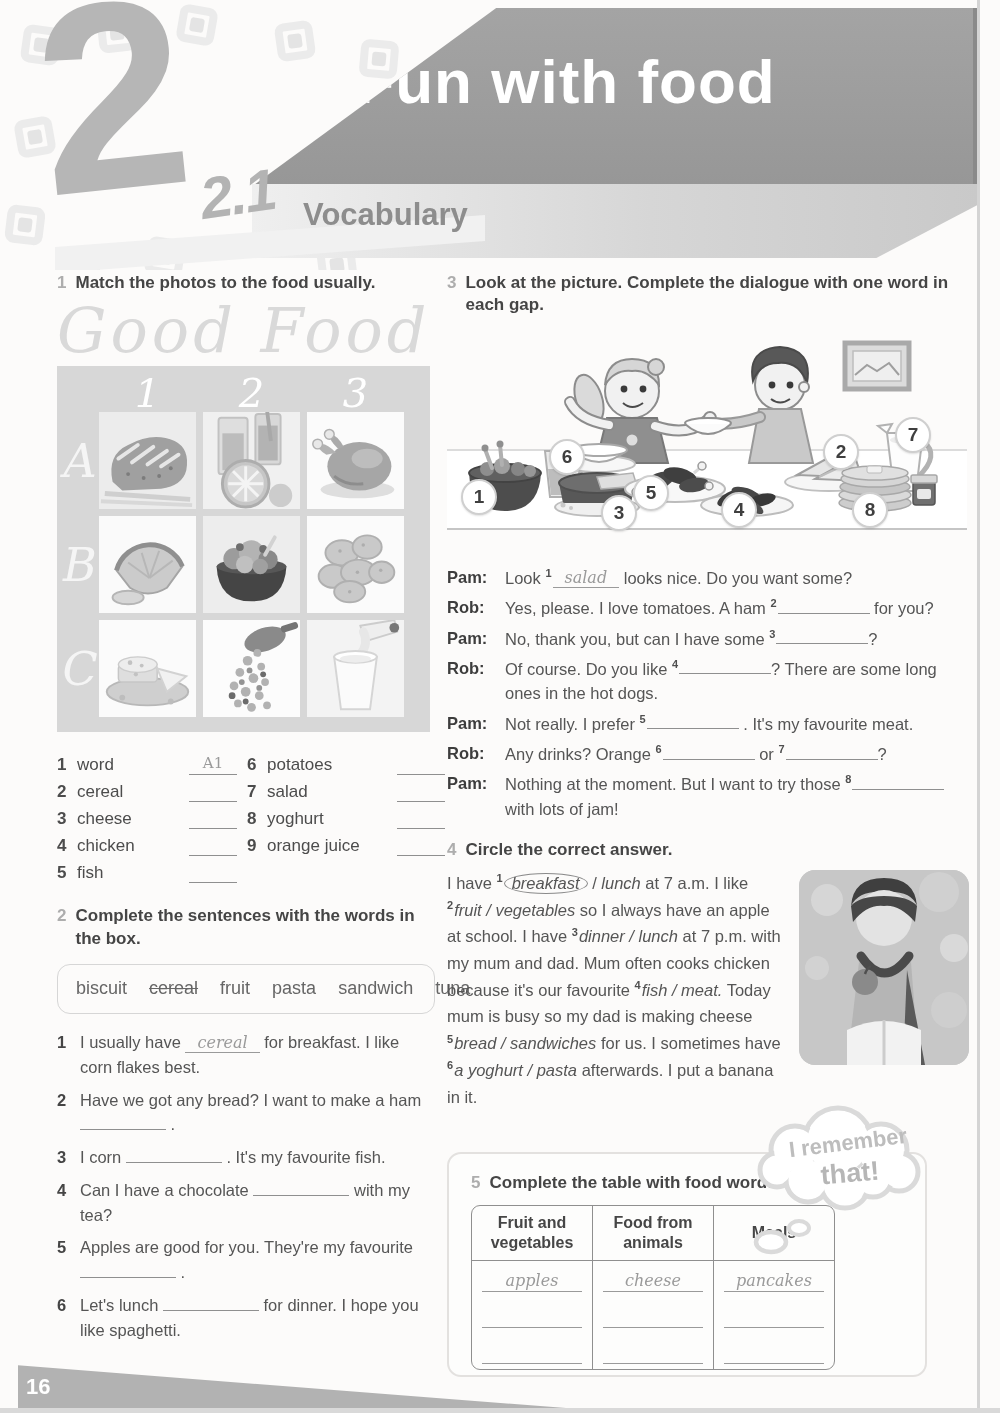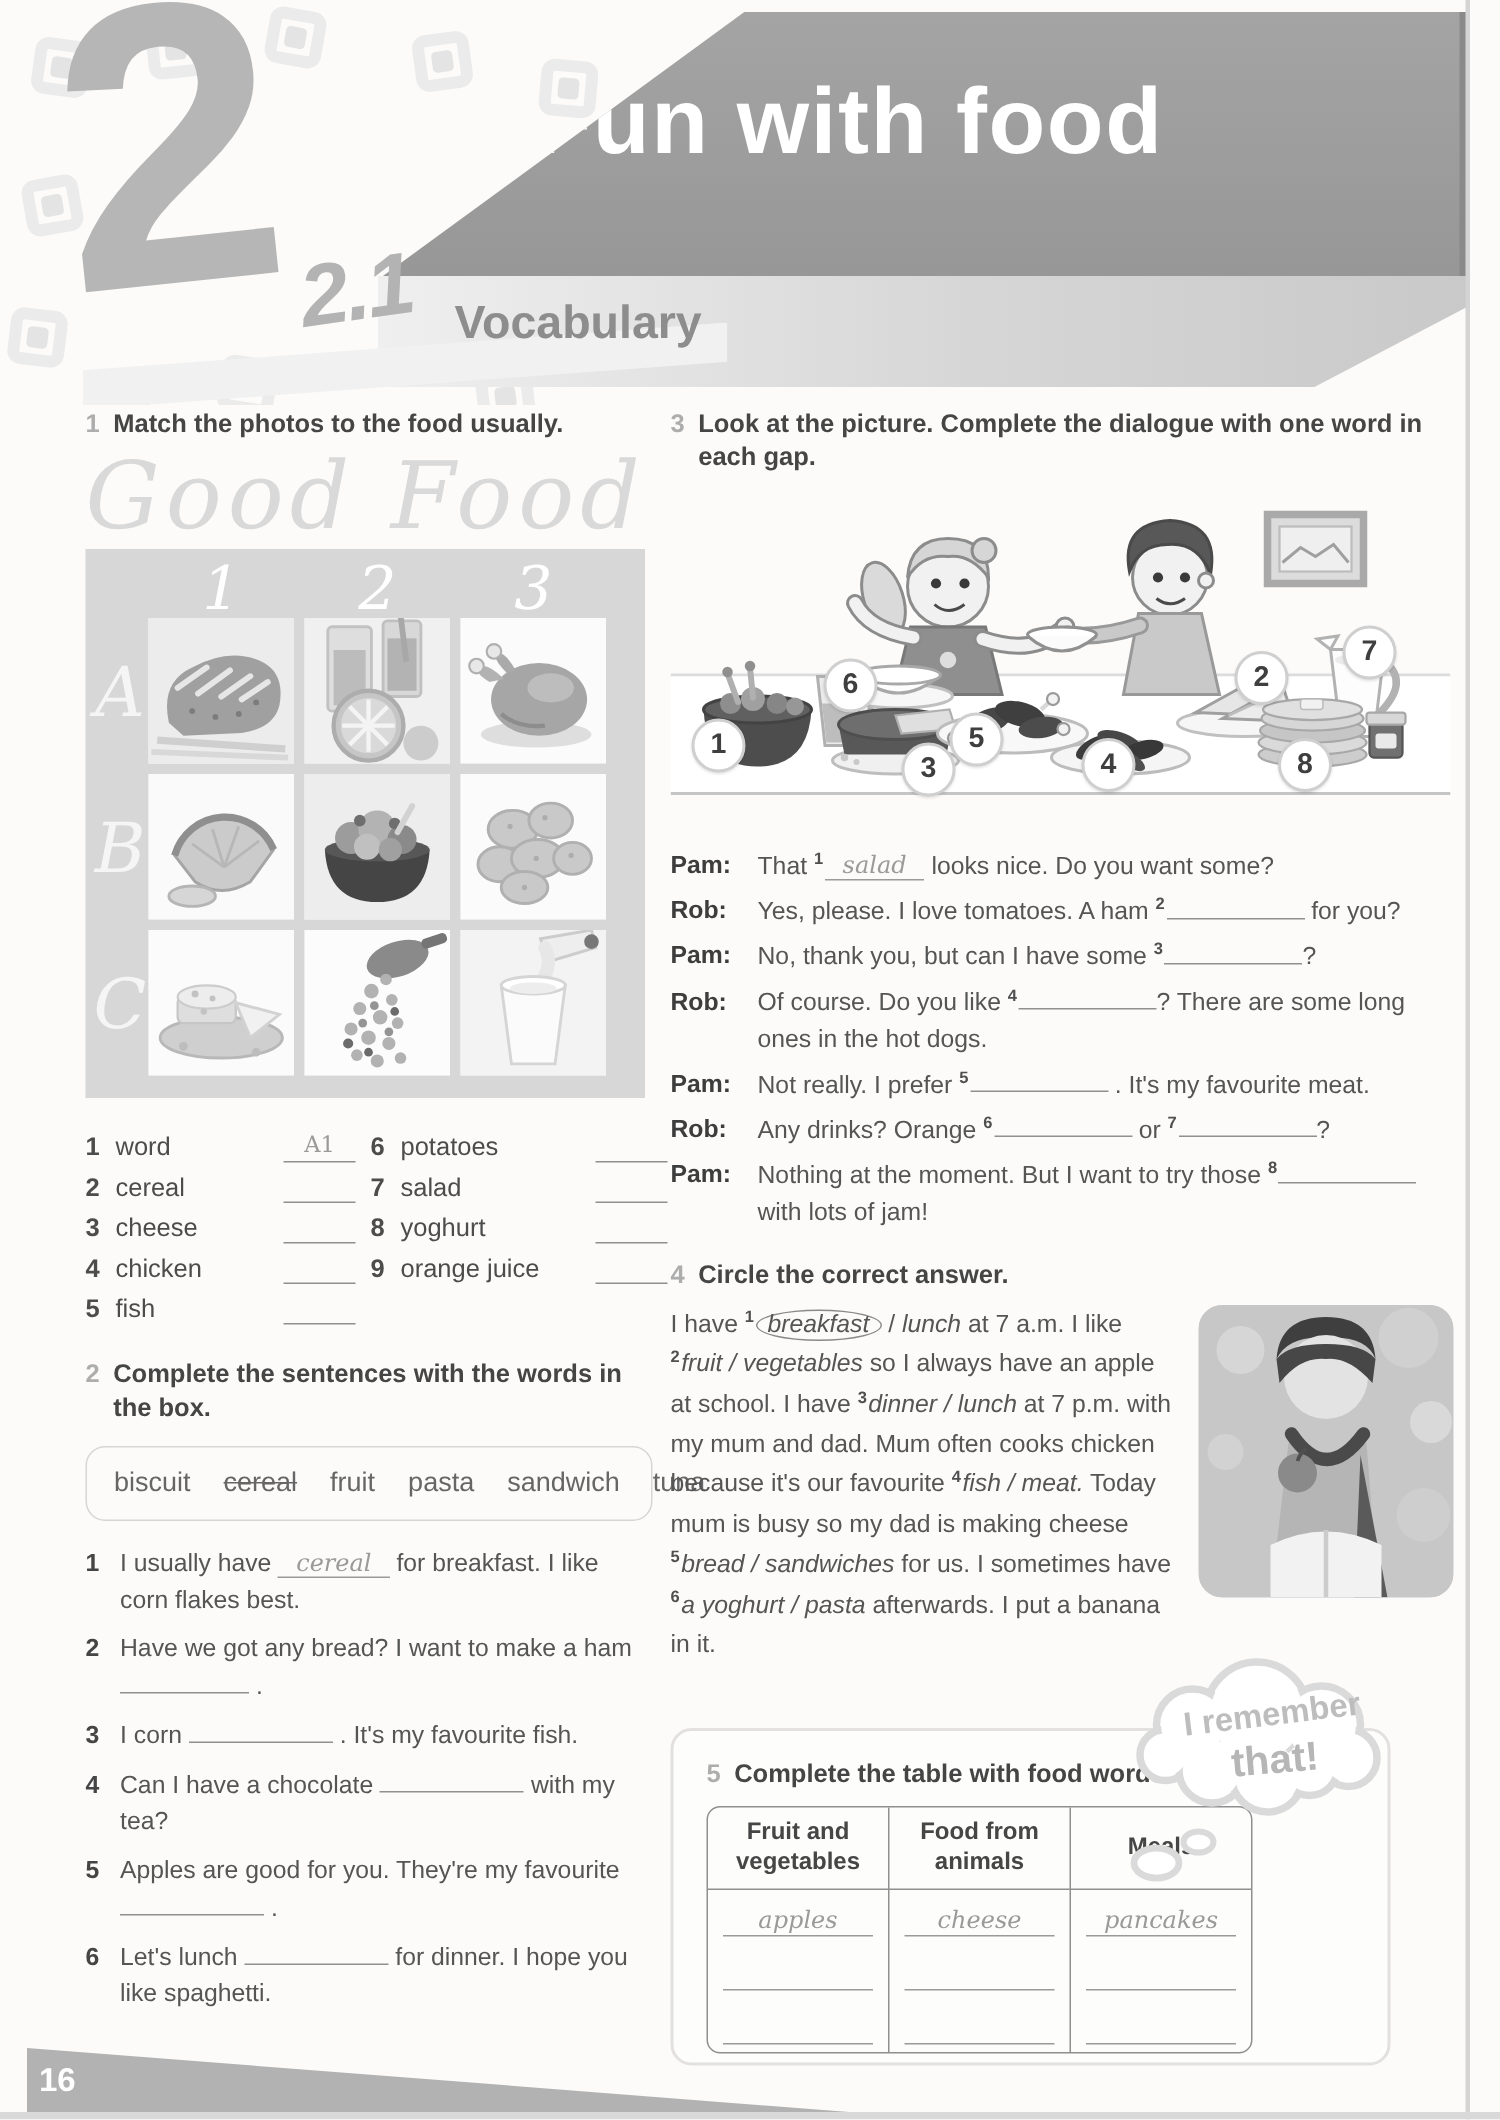--- a/index.html
+++ b/index.html
@@ -565,21 +565,21 @@
     <div class="badge" style="left:274px;top:169px">4</div>
     <div class="badge" style="left:186px;top:152px">5</div>
     <div class="badge" style="left:102px;top:116px">6</div>
     <div class="badge" style="left:448px;top:94px">7</div>
     <div class="badge" style="left:405px;top:169px">8</div>
   </div>
 
   <div class="dlg" id="dialogue">
       <div class="dlgrow">
         <span class="dlgspeaker">Pam:</span>
-        <span class="dlgtext"><span>That </span><sup class="supnum">1</sup><span class="handwrite">salad</span><span> looks nice. Do you want some?</span></span>
+        <span class="dlgtext"><span>Look </span><sup class="supnum">1</sup><span class="handwrite">salad</span><span> looks nice. Do you want some?</span></span>
       </div>
       <div class="dlgrow">
         <span class="dlgspeaker">Rob:</span>
         <span class="dlgtext"><span>Yes, please. I love tomatoes. A ham </span><sup class="supnum">2</sup><span class="blank" style="width: 92px;"></span><span> for you?</span></span>
       </div>
       <div class="dlgrow">
         <span class="dlgspeaker">Pam:</span>
         <span class="dlgtext"><span>No, thank you, but can I have some </span><sup class="supnum">3</sup><span class="blank" style="width: 92px;"></span><span>?</span></span>
       </div>
       <div class="dlgrow">

